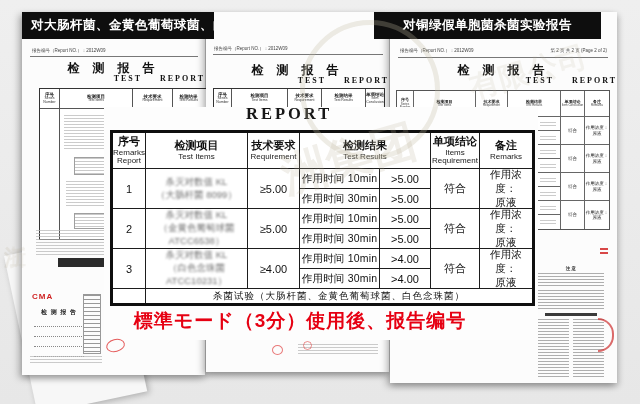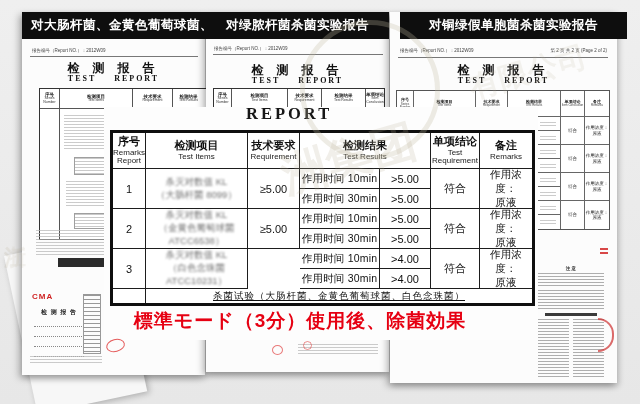--- a/index.html
+++ b/index.html
@@ -5,36 +5,36 @@
   html,body{margin:0;padding:0;}
   body{width:640px;height:404px;overflow:hidden;background:#ebebeb;
        font-family:"Liberation Sans","DejaVu Sans",sans-serif;}
   .canvas{position:relative;width:640px;height:404px;background:linear-gradient(#efefef,#e7e7e7);overflow:hidden;}
   .abs{position:absolute;}
   .page{position:absolute;background:#fcfcfc;box-shadow:-3px 3px 7px rgba(0,0,0,.28),2px 3px 6px rgba(0,0,0,.18);}
   .banner{position:absolute;top:12px;height:27px;background:#0e0e0e;color:#fff;display:flex;align-items:center;
           font-weight:bold;font-size:12.5px;letter-spacing:.5px;overflow:hidden;white-space:nowrap;z-index:6;}
   .banner.center{justify-content:center;}
   .doc-title-cn{font-family:"Liberation Serif","DejaVu Serif",serif;font-weight:bold;font-size:12px;letter-spacing:5px;color:#111;text-align:center;}
-  .doc-title-en{font-family:"Liberation Serif","DejaVu Serif",serif;font-weight:bold;font-size:8px;letter-spacing:2px;word-spacing:14px;color:#111;text-align:center;}
+  .doc-title-en{font-family:"Liberation Serif","DejaVu Serif",serif;font-weight:bold;font-size:8px;letter-spacing:2px;word-spacing:14px;color:#111;text-align:right;}
   .meta{font-size:4.5px;color:#444;white-space:nowrap;}
   .rule{position:absolute;height:1px;background:#555;}
   .minitable{position:absolute;display:grid;border:1px solid #333;background:#fff;}
   .mc{border-right:1px solid #555;border-bottom:1px solid #555;display:flex;flex-direction:column;align-items:center;justify-content:center;
       text-align:center;overflow:hidden;color:#222;}
   .mc .cn{font-size:4.5px;font-weight:bold;line-height:1.15;}
   .mc .en{font-size:3.5px;line-height:1.1;color:#333;}
   .blob{background:repeating-linear-gradient(to bottom,#9b9b9b 0 1px,transparent 1px 3px);opacity:.8;}
   .blobL{background:repeating-linear-gradient(to bottom,#b5b5b5 0 1px,transparent 1px 3px);opacity:.7;}
   .ot{position:absolute;left:110px;top:130px;background:#fff;border:3px solid #0f0f0f;display:grid;z-index:8;
       grid-template-columns:33px 102px 52px 80px 51px 49px 52px;
       grid-template-rows:36px 20px 20px 20px 20px 20px 20px 14px;}
   .c{border-right:1px solid #1d1d1d;border-bottom:1px solid #1d1d1d;display:flex;flex-direction:column;align-items:center;
      justify-content:center;text-align:center;overflow:hidden;color:#111;background:#fff;}
-  .c.nr{border-right:none;} .c.nb{border-bottom:none;text-decoration:underline;}
+  .c.nr{border-right:none;} .c.nb{border-bottom:none;}
   .hcn{font-size:11px;font-weight:bold;line-height:1.25;}
   .hen{font-size:8px;line-height:1.1;color:#222;}
   .val{font-size:11px;} .tim{font-size:10.5px;letter-spacing:.2px;}
   .blur{filter:blur(1.2px);color:#707070;font-size:9.5px;line-height:1.35;}
   .foot{font-size:9.5px;letter-spacing:1px;color:#111;}
   .caption{position:absolute;left:88px;top:308px;width:424px;text-align:center;z-index:10;
            font-size:19px;font-weight:bold;letter-spacing:1px;}
   .wm{position:absolute;color:rgba(185,174,150,.4);font-weight:bold;pointer-events:none;z-index:9;}
   .seal{position:absolute;border-radius:50%;z-index:9;}
   .bigtitle{position:absolute;left:246px;top:104px;width:140px;display:flex;justify-content:space-between;z-index:9;
@@ -277,24 +277,21 @@
         <div class="blob" style="width:31px;height:58px;"></div>
         <div class="blob" style="width:31px;height:58px;"></div>
       </div>
     </div>
     <div class="abs" style="left:208px;top:306px;width:14px;height:30px;border:2px solid rgba(205,45,45,.7);border-left:none;border-radius:0 16px 16px 0;"></div>
   </div>
 
   <div class="banner" style="left:22px;width:183px;padding-left:9px;">
     <span>对大肠杆菌、金黄色葡萄球菌、白色念珠菌</span>
   </div>
-  <div class="banner center" style="left:206px;width:183px;">
-    <span>对绿脓杆菌杀菌实验报告</span>
-  </div>
-  <div class="banner center" style="left:400px;width:227px;">
+  <div class="banner center" style="left:374px;width:227px;">
     <span>对铜绿假单胞菌杀菌实验报告</span>
   </div>
 
   <div class="backing"></div>
 
   <div class="bigtitle">
     <span>REPORT</span>
   </div>
 
   <div class="ot">
@@ -311,21 +308,21 @@
     <div class="c">
         <span class="hcn">技术要求</span>
         <span class="hen">Requirement</span>
       </div>
     <div class="c" style="grid-column:4/6;">
         <span class="hcn">检测结果</span>
         <span class="hen">Test Results</span>
       </div>
     <div class="c">
         <span class="hcn">单项结论</span>
-        <span class="hen">Test</span>
+        <span class="hen">Items</span>
         <span class="hen">Requirement</span>
       </div>
     <div class="c nr">
         <span class="hcn">备注</span>
         <span class="hen">Remarks</span>
       </div>
 
     <div class="c val" style="grid-row:2/4;grid-column:1;">1</div>
     <div class="c" style="grid-row:2/4;grid-column:2;">
       <span class="blur">杀灭对数值 KL</span>
@@ -358,35 +355,36 @@
       <span class="tim">作用浓度：</span>
         <span class="tim">原液</span>
     </div>
 
     <div class="c val" style="grid-row:6/8;grid-column:1;">3</div>
     <div class="c" style="grid-row:6/8;grid-column:2;">
       <span class="blur">杀灭对数值 KL</span>
         <span class="blur">（白色念珠菌</span>
         <span class="blur">ATCC10231）</span>
     </div>
+    <div class="c val" style="grid-row:6/8;grid-column:3;">≥4.00</div>
     <div class="c tim" style="grid-row:6;grid-column:4;">作用时间 10min</div>
     <div class="c val" style="grid-row:6;grid-column:5;">&gt;4.00</div>
     <div class="c tim" style="grid-row:7;grid-column:4;">作用时间 30min</div>
     <div class="c val" style="grid-row:7;grid-column:5;">&gt;4.00</div>
     <div class="c val" style="grid-row:6/8;grid-column:6;">符合</div>
     <div class="c nr" style="grid-row:6/8;grid-column:7;">
       <span class="tim">作用浓度：</span>
         <span class="tim">原液</span>
     </div>
 
     <div class="c nb" style="grid-row:8;grid-column:1;"></div>
     <div class="c nb nr foot" style="grid-row:8;grid-column:2/8;">杀菌试验（大肠杆菌、金黄色葡萄球菌、白色念珠菌）</div>
   </div>
 
-  <div class="caption" style="color:#e60012;">標準モード（3分）使用後、除菌効果</div>
+  <div class="caption" style="color:#e60012;">標準モード（3分）使用後、报告编号</div>
 
   <div class="seal" style="left:106px;top:339px;width:17px;height:11px;border:1.5px solid rgba(220,35,35,.75);transform:rotate(-14deg);"></div>
   <div class="seal" style="left:272px;top:345px;width:9px;height:8px;border:1.5px solid rgba(220,35,35,.6);"></div>
   <div class="seal" style="left:303px;top:341px;width:7px;height:7px;border:1.5px solid rgba(220,35,35,.5);"></div>
 
   <div class="wm" style="left:280px;top:128px;font-size:46px;transform:rotate(-16deg);opacity:.5;">洲集团</div>
   <div class="wm" style="left:468px;top:52px;font-size:30px;transform:rotate(-16deg);opacity:.35;">有限公司</div>
   <div class="wm" style="left:0px;top:228px;font-size:22px;writing-mode:vertical-rl;opacity:.3;">浙江</div>
   <div class="wm" style="left:300px;top:20px;width:130px;height:130px;border:5px solid rgba(195,185,160,.28);border-radius:50%;z-index:9;"></div>
 

